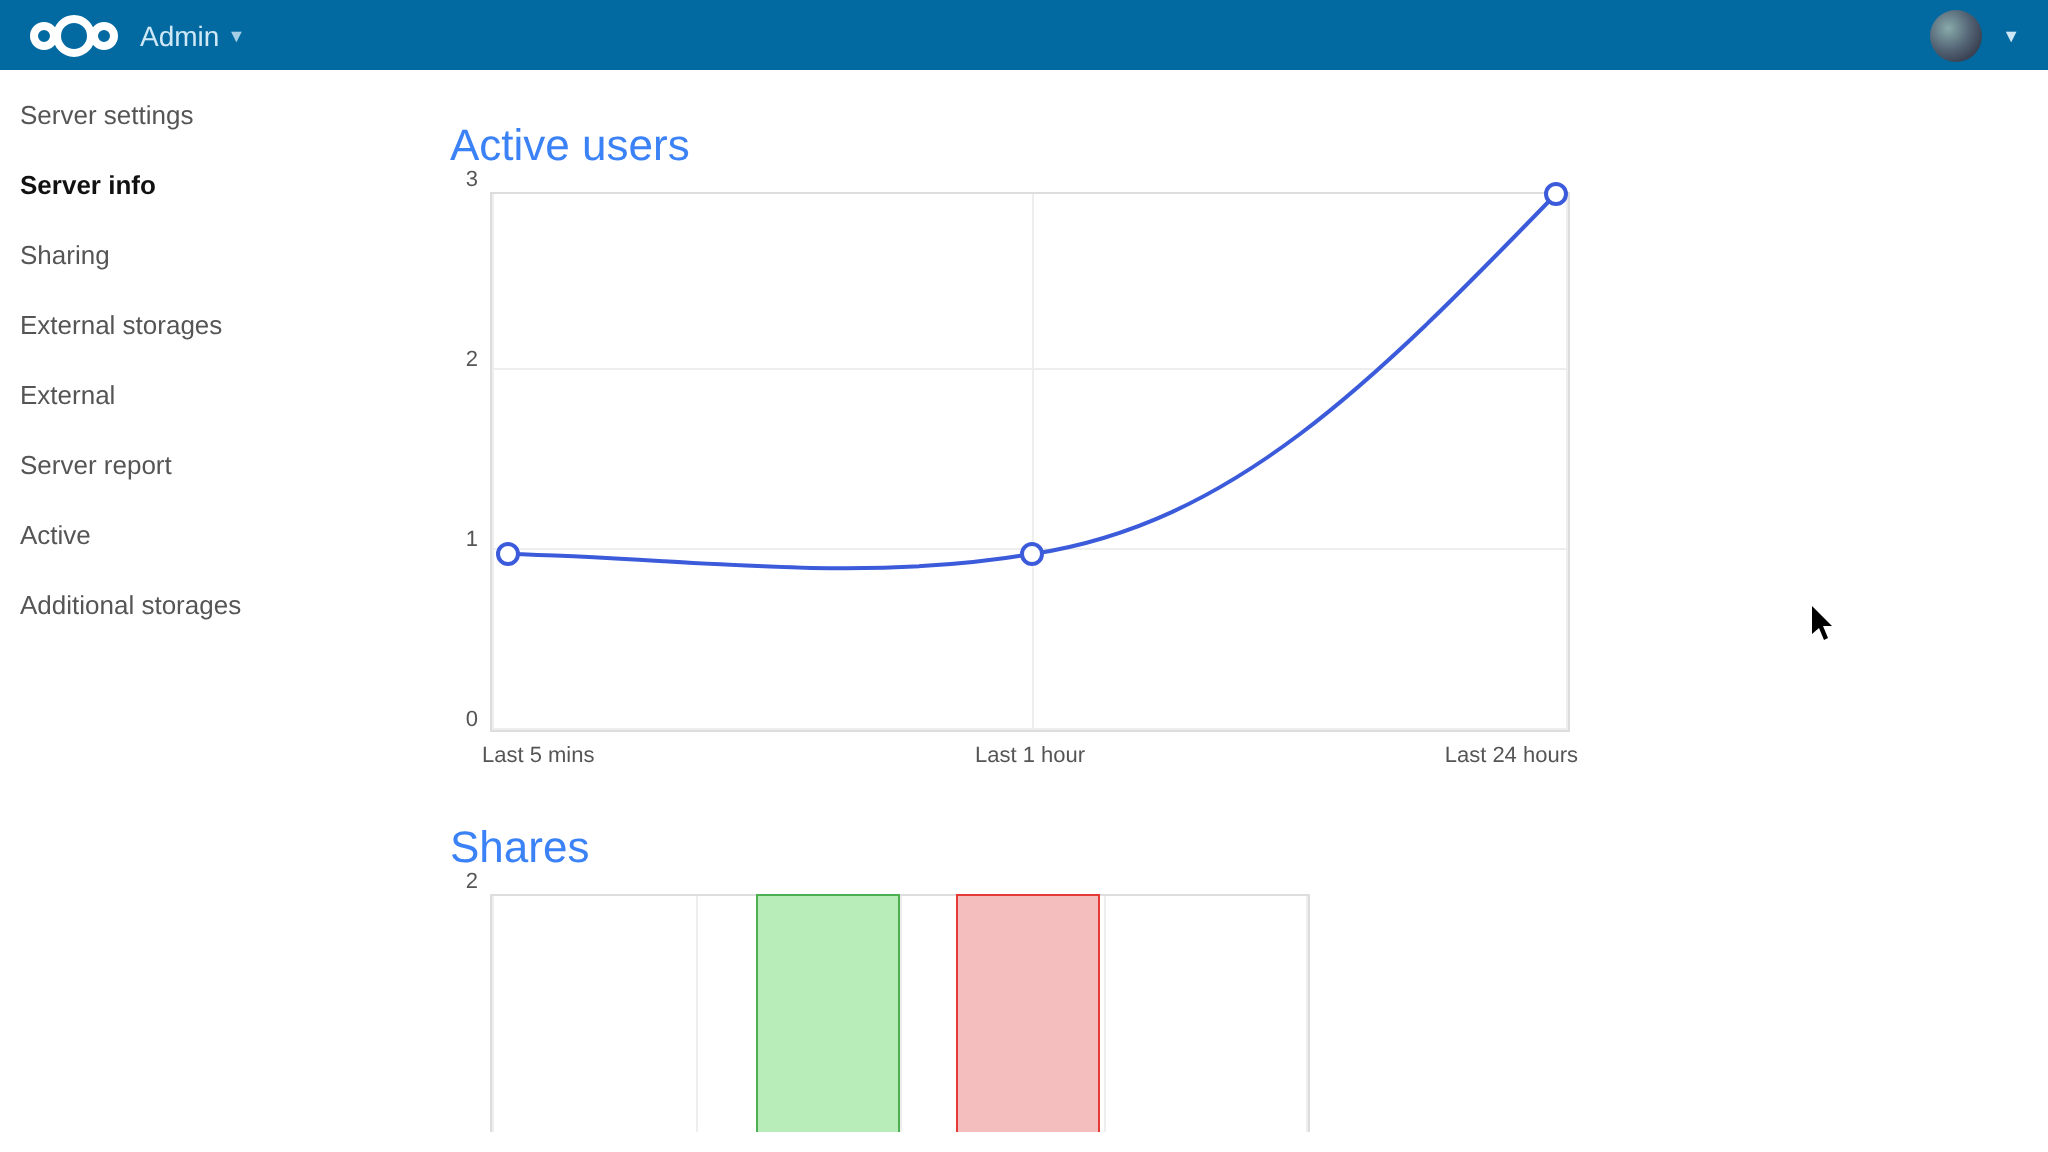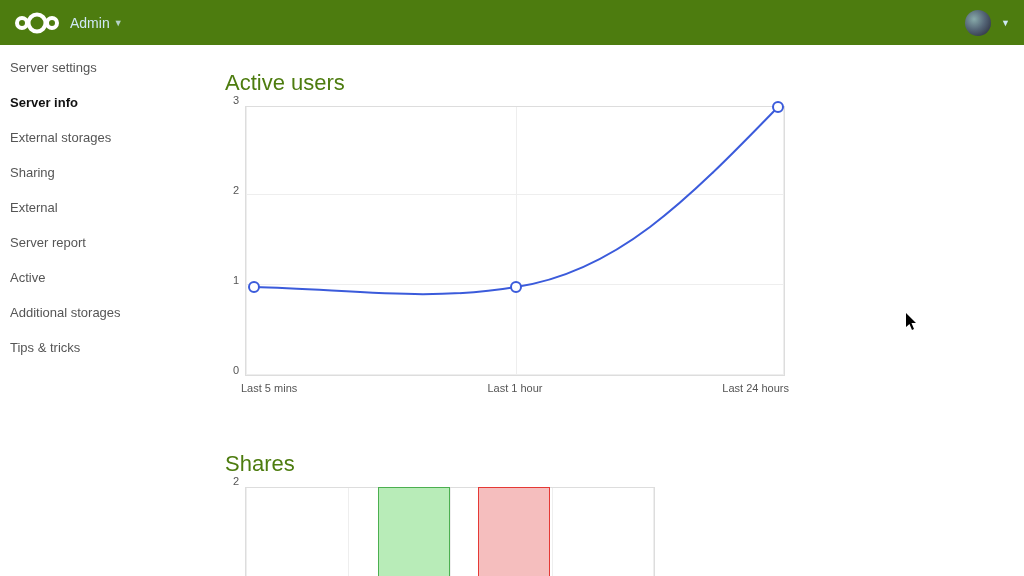--- a/index.html
+++ b/index.html
@@ -1,30 +1,30 @@
 <!DOCTYPE html>
 <html><head>
 <meta charset="utf-8">
 <style>
   * { box-sizing: border-box; margin: 0; padding: 0; }
   html, body { width: 1024px; height: 576px; overflow: hidden; font-family: -apple-system, "Segoe UI", "Helvetica Neue", Arial, sans-serif; background: #fff; }
-  .topbar { height: 45px; background: #4d7c0f; display: flex; align-items: center; padding: 0 14px; color: #fff; }
+  .topbar { height: 35px; background: #0369a1; display: flex; align-items: center; padding: 0 14px; color: #fff; }
   .logo { display: flex; align-items: center; margin-right: 10px; }
   .app-name { color: #cfe8f6; font-size: 14px; display: flex; align-items: center; gap: 4px; }
   .app-name .caret { font-size: 9px; opacity: .8; }
   .flex-spacer { flex: 1; }
   .avatar { width: 26px; height: 26px; border-radius: 50%; background: radial-gradient(circle at 35% 35%, #8aa 0%, #567 45%, #223 100%); margin-right: 6px; }
   .user-caret { font-size: 9px; color: #cfe8f6; }
   .body { display: flex; height: calc(576px - 45px); }
   .sidebar { width: 205px; padding: 5px 0; }
   .side-item { display: block; padding: 10px 10px 10px 10px; color: #555; font-size: 13px; cursor: pointer; }
   .side-item.active { font-weight: 600; color: #111; }
   .content-wrap { flex: 1; position: relative; }
   .content { position: absolute; inset: 0 14px 0 0; overflow-y: scroll; padding: 20px 20px 20px 20px; }
-  .section-title { font-size: 22px; font-weight: 300; color: #4d7c0f; margin: 5px 0 10px 0; }
+  .section-title { font-size: 22px; font-weight: 300; color: #3b82f6; margin: 5px 0 10px 0; }
   .chart-box { position: relative; }
   .chart-plot { border: 1px solid #ddd; background: #fff; }
   .y-tick { position: absolute; right: 100%; margin-right: 6px; transform: translateY(-50%); font-size: 11px; color: #555; }
   .x-tick { position: absolute; top: 100%; margin-top: 6px; font-size: 11px; color: #555; white-space: nowrap; }
   .grid-v { position: absolute; top: 0; bottom: 0; width: 1px; background: #eee; }
   .grid-h { position: absolute; left: 0; right: 0; height: 1px; background: #eee; }
   .bar { position: absolute; bottom: 0; }
   
   .content::-webkit-scrollbar { width: 14px; }
   .content::-webkit-scrollbar-track { background: #f4f4f4; }
@@ -52,27 +52,26 @@
     <span class="avatar"></span>
     <span class="user-caret">▼</span>
   </span>
 </div>
 
 <div class="body">
 
   <nav class="sidebar">
     <a class="side-item"><span>Server settings</span></a>
     <a class="side-item active"><span>Server info</span></a>
+    <a class="side-item"><span>Sharing</span></a>
     <a class="side-item"><span>External storages</span></a>
-    <a class="side-item"><span>Sharing</span></a>
     <a class="side-item"><span>External</span></a>
     <a class="side-item"><span>Server report</span></a>
     <a class="side-item"><span>Active</span></a>
     <a class="side-item"><span>Additional storages</span></a>
-    <a class="side-item"><span>Tips &amp; tricks</span></a>
   </nav>
 
   <div class="content-wrap">
     <div class="content">
 
       <h2 class="section-title">Active users</h2>
 
       <div class="chart-box" style="margin:10px 0 0 20px; width:540px;">
         <div class="chart-plot" style="width:540px; height:270px; position:relative;">
 
@@ -95,21 +94,21 @@
         <span class="y-tick" style="bottom:-6px;">0</span>
         <span class="y-tick" style="bottom:84px;">1</span>
         <span class="y-tick" style="bottom:174px;">2</span>
         <span class="y-tick" style="bottom:264px;">3</span>
 
         <span class="x-tick" style="left:-4px;text-align:center;">Last 5 mins</span>
         <span class="x-tick" style="left:270px; transform:translateX(-50%);">Last 1 hour</span>
         <span class="x-tick" style="right:-4px;">Last 24 hours</span>
       </div>
 
-      <h2 class="section-title" style="margin-top:75px;">Shares</h2>
+      <h2 class="section-title" style="margin-top:45px;">Shares</h2>
 
       <div class="chart-box" style="margin:10px 0 0 20px; width:410px;">
         <div class="chart-plot" style="width:410px; height:140px; position:relative; border-bottom:none;">
 
           <div class="grid-v" style="left:0;"></div>
           <div class="grid-v" style="left:102px;"></div>
           <div class="grid-v" style="left:204px;"></div>
           <div class="grid-v" style="left:306px;"></div>
           <div class="grid-v" style="right:0;"></div>
 

